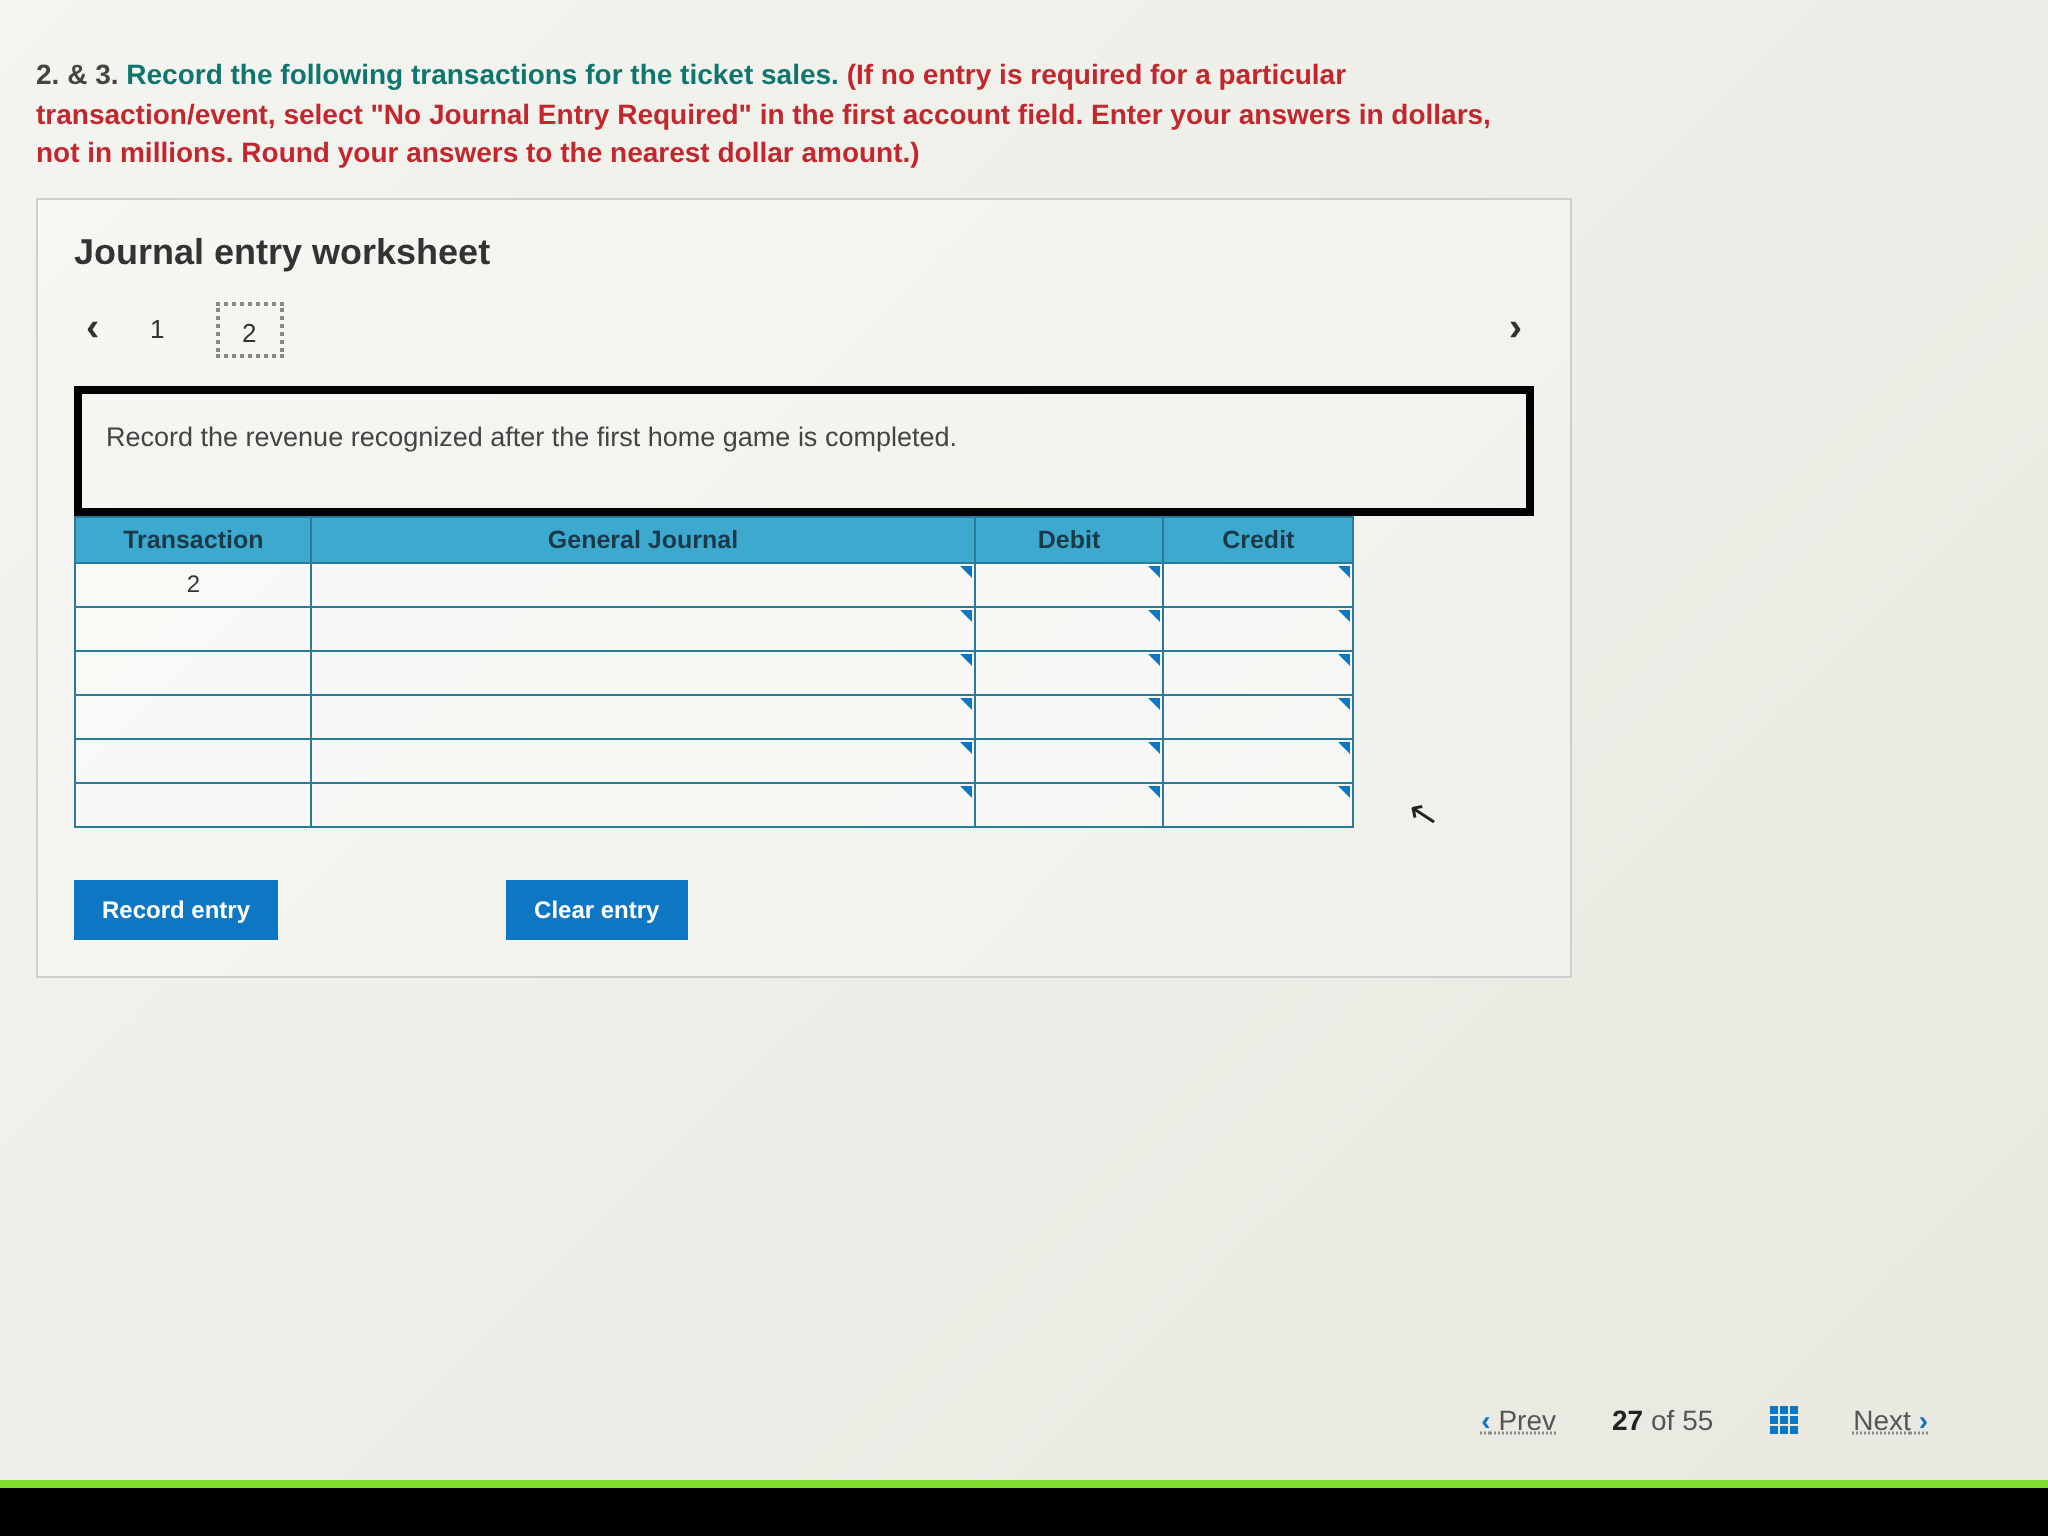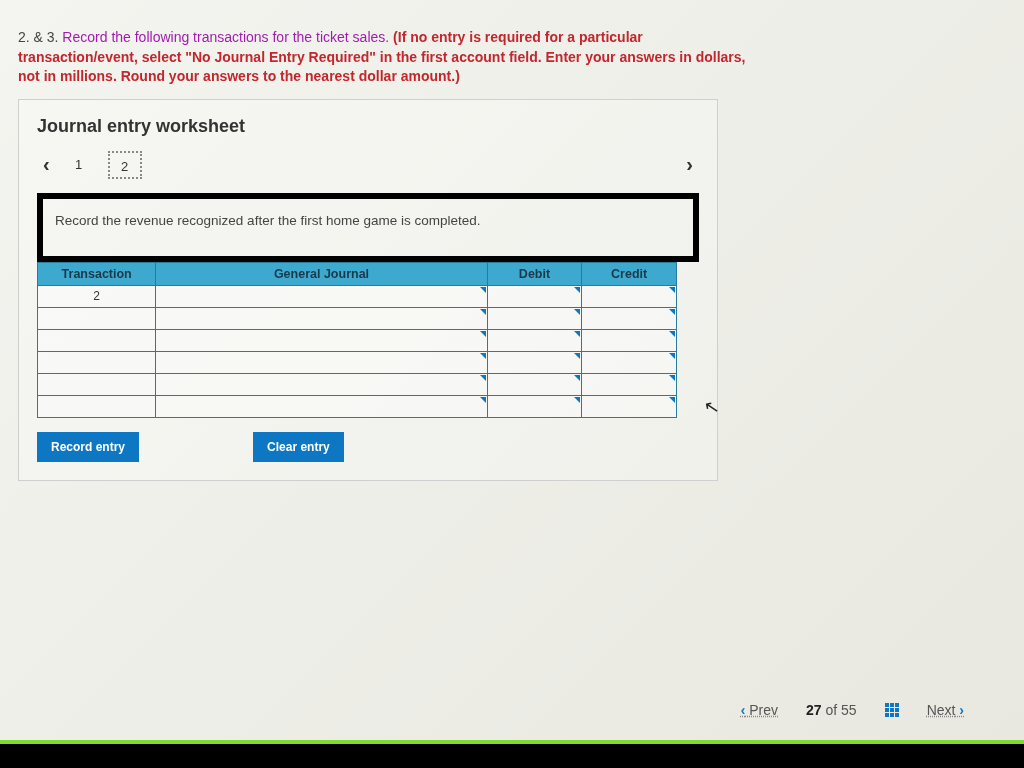--- a/index.html
+++ b/index.html
@@ -12,38 +12,38 @@
     position: relative;
   }
   .page {
     padding: 28px 18px 90px 18px;
   }
   .instruct {
     font-size: 14px;
     line-height: 1.4;
     max-width: 740px;
   }
-  .instruct .q { color: #444; font-weight: normal; text-align: center; }
-  .instruct .norm { color: #a21caf; }
+  .instruct .q { color: #444; font-weight: bold; text-align: center; }
+  .instruct .norm { color: #0f766e; font-weight: bold; }
   .instruct .red { color: #c1272d; font-weight: bold; }
   .btn-blue {
     display: inline-block;
     background: #0d77c4;
     color: #fff;
     padding: 8px 14px;
     font-size: 12px;
     font-weight: bold;
     border: none;
     cursor: pointer;
   }
   .view-tx { margin-top: 40px; }
   .worksheet {
     border: 1px solid #cfcfcf;
     margin-top: 12px;
-    width: 700px;
+    width: 768px;
     background: rgba(255,255,255,0.25);
     padding: 16px 18px 18px 18px;
   }
   .ws-title {
     font-family: Verdana, Arial, sans-serif;
     font-size: 18px;
     font-weight: bold;
     color: #333;
   }
   .pager {
@@ -67,21 +67,21 @@
     font-size: 13px;
     margin: 0 6px;
     cursor: pointer;
     color: #333;
   }
   .pager .pg.active {
     border: 2px dotted #888;
   }
   .pager .spacer { flex: 1; }
   .prompt-box {
-    border: 6px solid #000000;
+    border: 4px solid #000000;
     padding: 14px 12px 28px 12px;
     margin-top: 14px;
     font-size: 13.5px;
     color: #444;
   }
   .note {
     color: #c1272d;
     font-size: 12px;
     margin: 22px 0 8px 0;
   }
@@ -114,21 +114,21 @@
     width: 0; height: 0;
     border-left: 6px solid transparent;
     border-top: 6px solid #0d77c4;
   }
   .col-tx { width: 100px; }
   .col-gj { width: 280px; }
   .col-db { width: 80px; }
   .col-cr { width: 80px; }
   .actions {
     display: flex;
-    margin-top: 14px;
+    margin-top: 26px;
     gap: 12px;
     width: 660px;
   }
   .actions .btn-blue { font-size: 12px; }
   .actions .gap1 { width: 90px; }
   .actions .gap2 { flex: 1; }
   .cursor {
     position: absolute;
     left: 704px;
     top: 396px;

